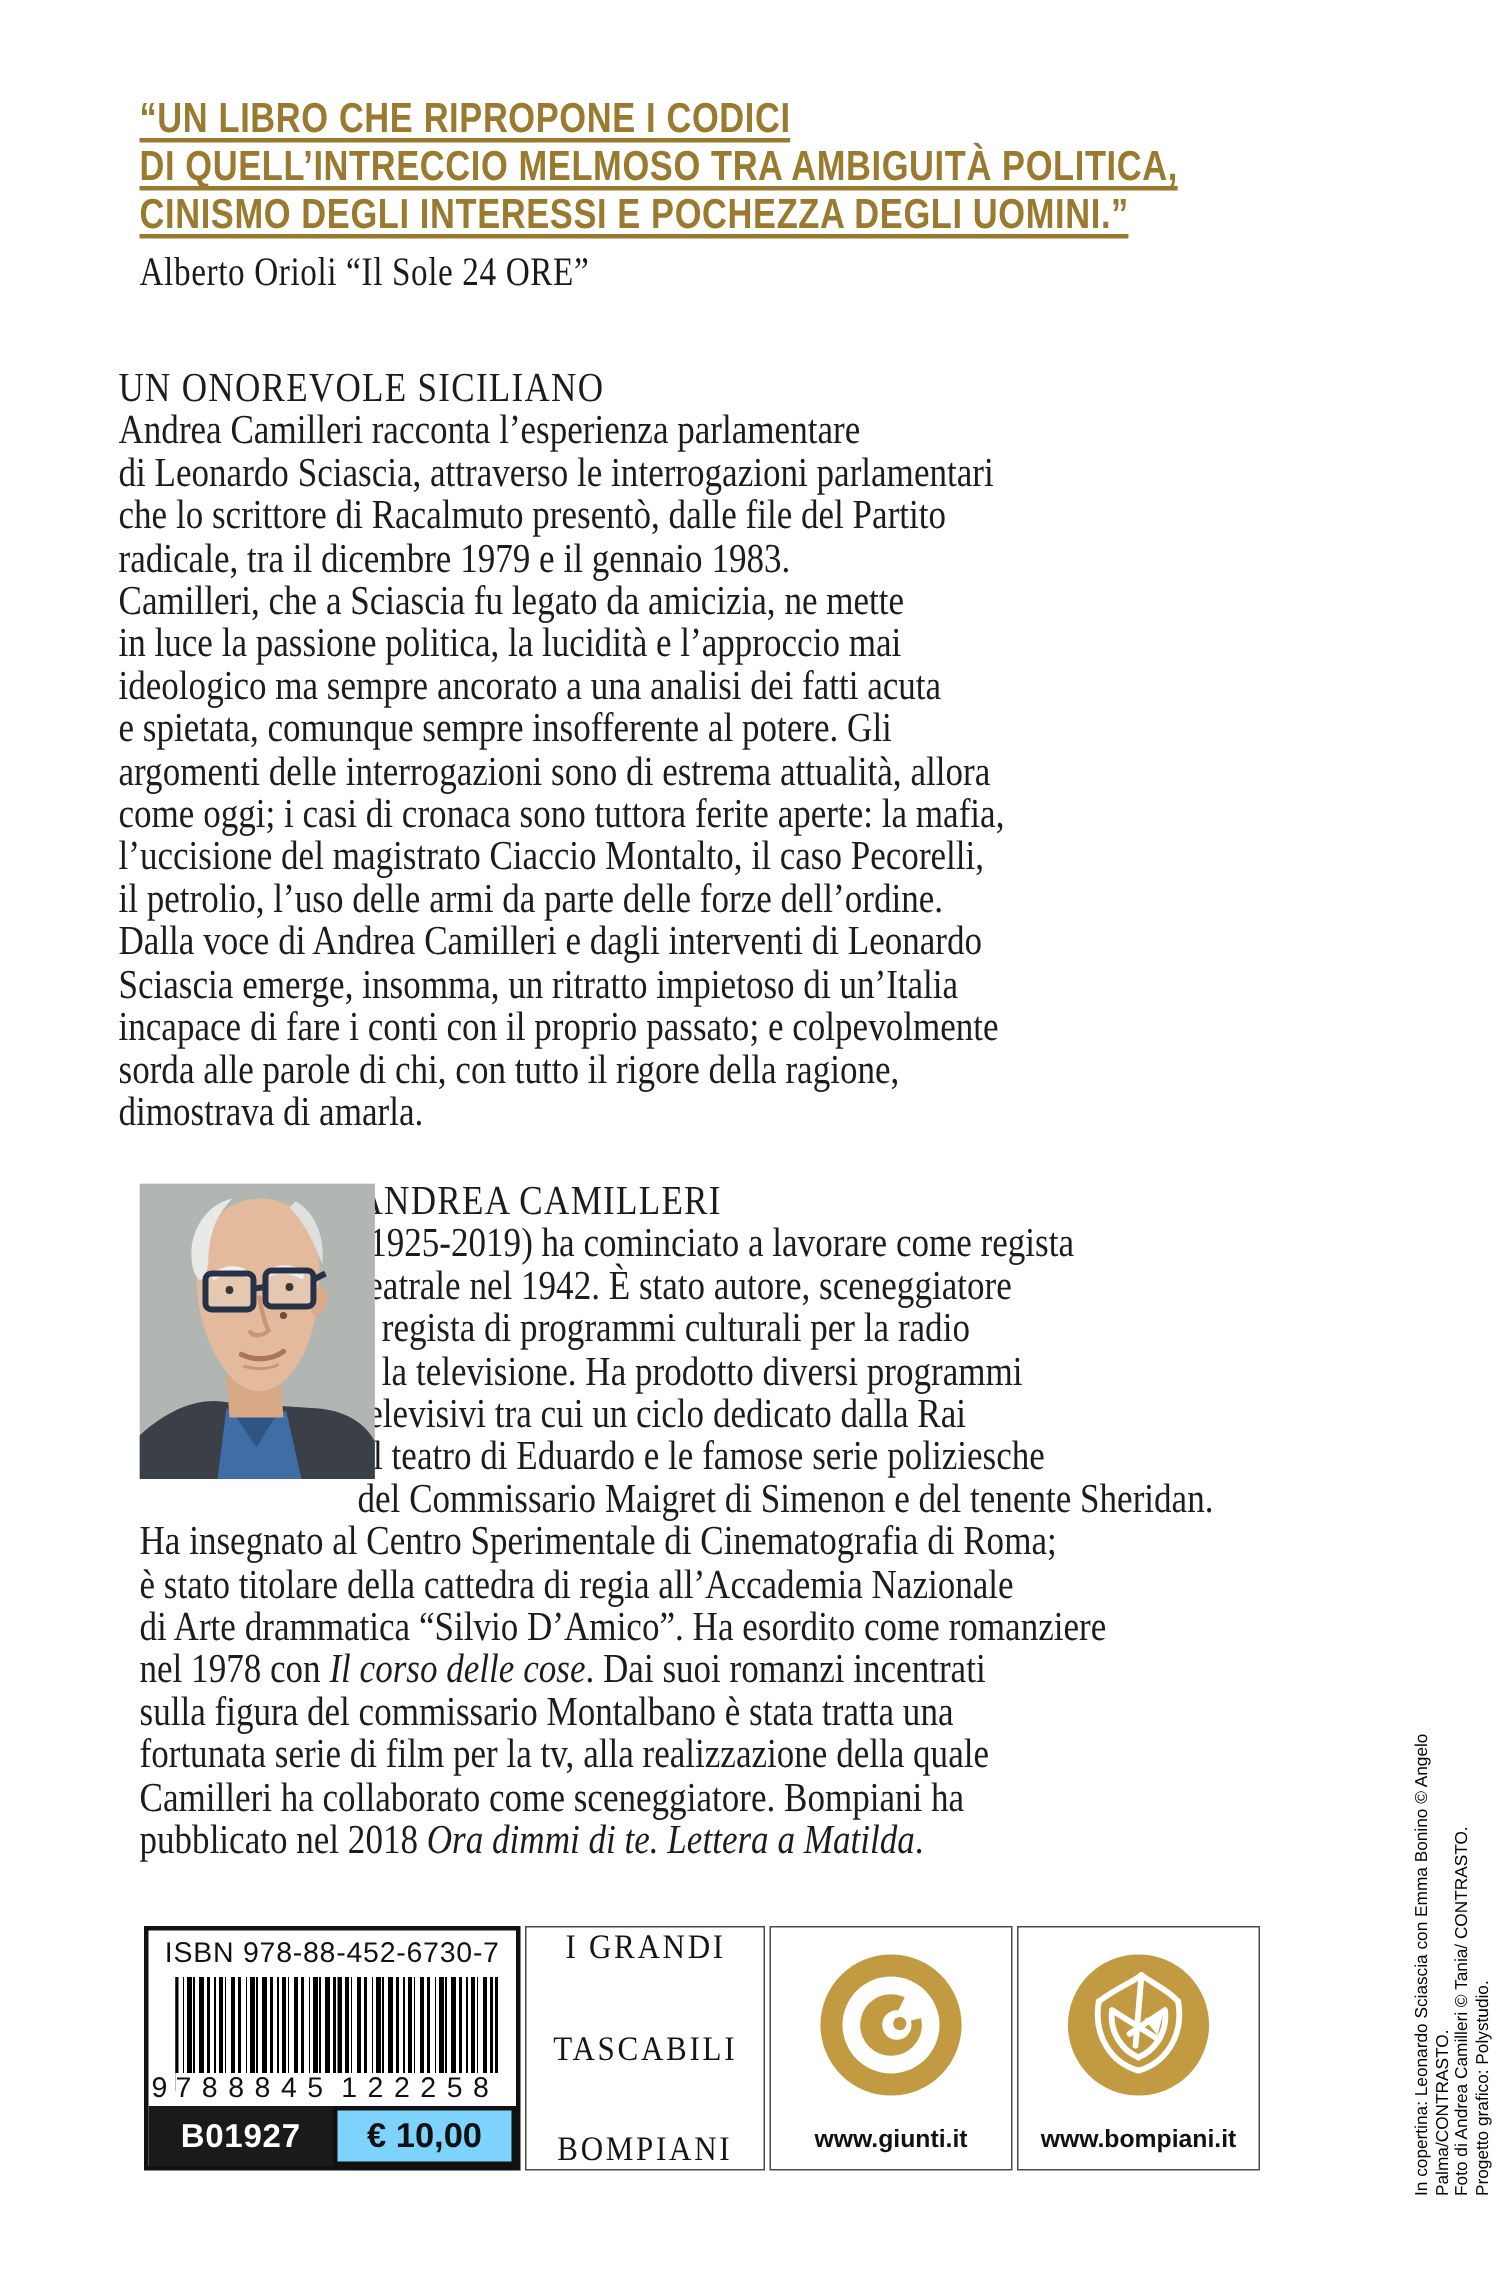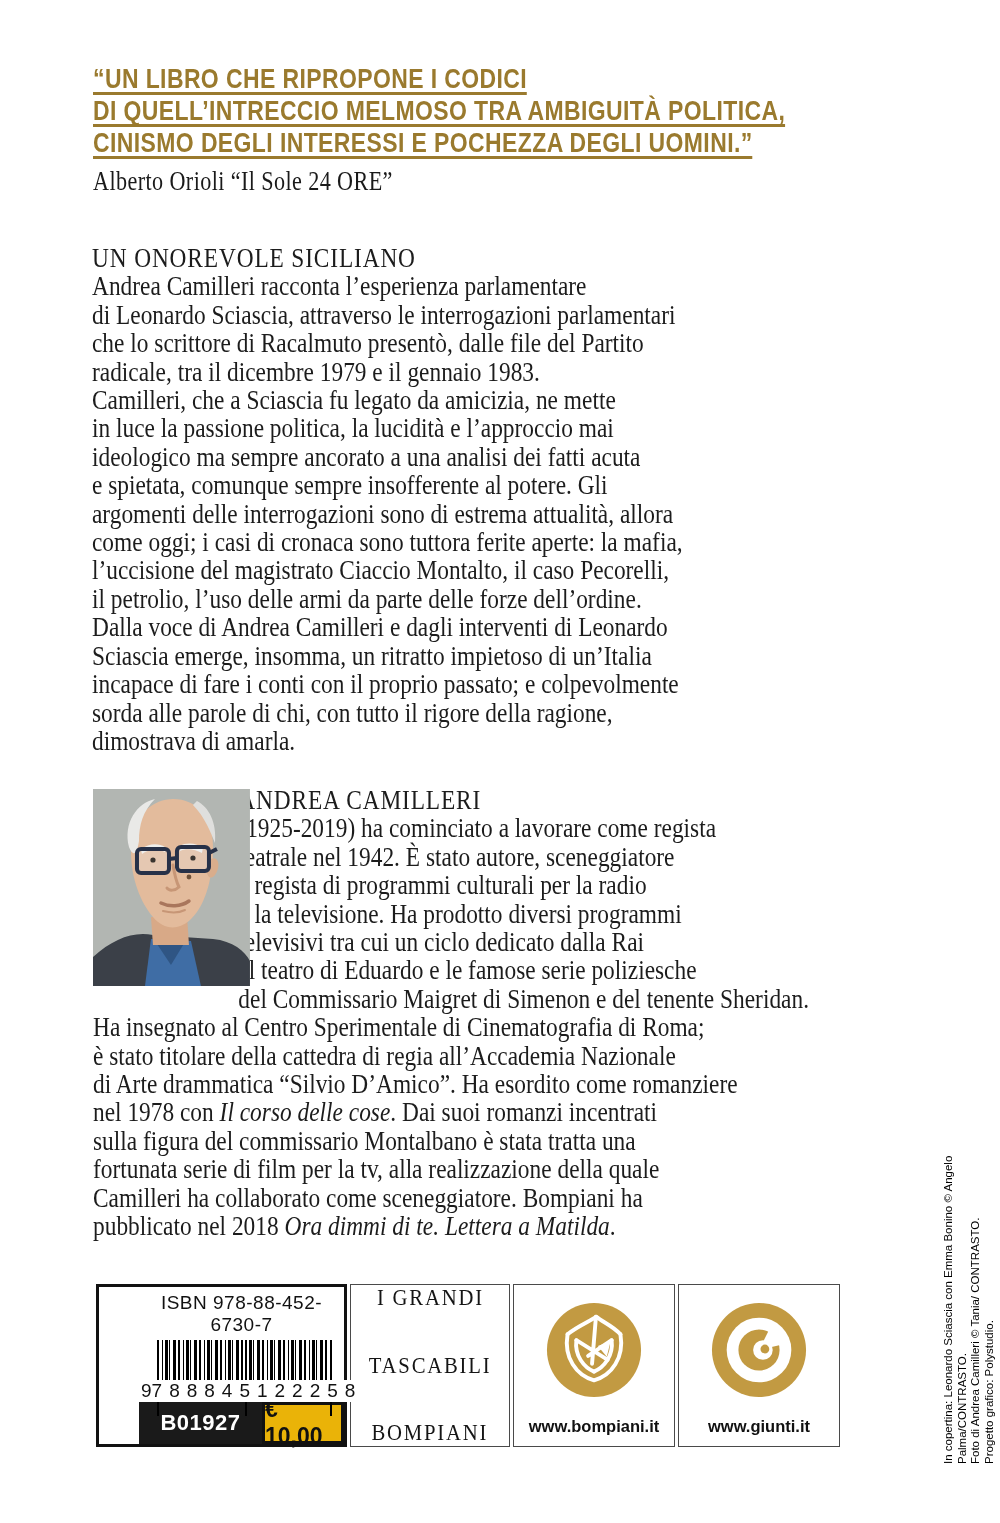--- a/index.html
+++ b/index.html
@@ -11,52 +11,52 @@
                transform:scaleX(0.82);transform-origin:0 0;
                font-family:"Liberation Sans",sans-serif;font-weight:bold;}
   .q-line{margin:0 0 3px 0;}
   .q-line span{display:inline-block;font-size:28px;line-height:25px;letter-spacing:.5px;
                padding-bottom:1px;border-bottom:3px solid #9a7a2e;color:#9a7a2e;}
   .attribution{margin-top:7px;font-family:"Liberation Serif",serif;font-weight:normal;
                font-size:27px;color:#1a1a1a;letter-spacing:.5px;}
 
   
   .condense{transform:scaleX(0.85);transform-origin:0 0;width:118%;}
-  .synopsis{position:absolute;left:92px;top:244px;width:860px;}
+  .synopsis{position:absolute;left:79px;top:244px;width:860px;}
   .tline{font-size:27.5px;line-height:28.4px;white-space:nowrap;}
   .theading{font-size:27.5px;line-height:28.4px;letter-spacing:1px;}
 
   .bio{position:absolute;left:93px;top:786px;width:880px;}
   .bio-photo{float:left;width:157px;height:197px;margin:3px 14px 6px 0;
              transform:scaleX(1.176);transform-origin:0 0;} 
   .bio-photo svg{display:block;width:100%;height:100%;}
   .it{font-style:italic;}
 
   
   .footer{position:absolute;left:96px;top:1284px;height:163px;display:flex;gap:3px;
           font-family:"Liberation Sans",sans-serif;}
   .barcode-cell{width:251px;height:163px;box-sizing:border-box;border:3px solid #111;
-                background:#fff;display:flex;flex-direction:column;padding-left:40px;}
+                background:#fff;display:flex;flex-direction:column;}
   .isbn-row{font-size:19px;text-align:center;padding-top:5px;letter-spacing:.5px;color:#111;}
   .bars-wrap{position:relative;height:66px;margin:4px 12px 0 18px;}
   .bars{position:absolute;inset:0;
         background:repeating-linear-gradient(90deg,
           #000 0,#000 2px,#fff 2px,#fff 5px,#000 5px,#000 6px,#fff 6px,#fff 8px,
           #000 8px,#000 11px,#fff 11px,#fff 12px,#000 12px,#000 13px,#fff 13px,#fff 16px,
           #000 16px,#000 19px,#fff 19px,#fff 21px);}
   .guard{position:absolute;top:0;width:2px;height:76px;background:#000;}
   .g-left{left:0;} .g-mid{left:50%;} .g-right{right:0;}
   .digits-row{position:relative;display:flex;font-size:19px;color:#111;height:22px;
               align-items:flex-end;padding:0 6px 0 2px;background:transparent;}
   .digits-row .d9{width:16px;}
   .digits-row .grp{flex:1;text-align:left;letter-spacing:7px;background:#fff;}
   .price-row{margin-top:auto;display:flex;height:42px;}
   .code-box{width:123px;background:#1a1a1a;color:#fff;font-weight:bold;font-size:22px;
             display:flex;align-items:center;justify-content:center;letter-spacing:.5px;}
-  .price-box{flex:1;box-sizing:border-box;border:3px solid #111;background:#eab308;color:#111;
+  .price-box{flex:1;box-sizing:border-box;border:3px solid #111;background:#7dd3fc;color:#111;
              font-weight:bold;font-size:23px;display:flex;align-items:center;justify-content:center;}
   .cell{box-sizing:border-box;border:1.5px solid #4a4a4a;background:#fff;height:163px;}
   .series-cell{width:160px;display:flex;flex-direction:column;align-items:center;justify-content:space-between;
                font-family:"Liberation Serif",serif;font-size:23px;line-height:26px;
                letter-spacing:2px;color:#151515;transform-origin:center;}
   .series-cell div{transform:scaleX(.9);}
   .logo-cell{width:162px;display:flex;flex-direction:column;align-items:center;}
   .logo-cell svg{width:98px;height:98px;margin-top:16px;}
   .logo-url{margin-top:auto;margin-bottom:10px;font-size:16.5px;font-weight:bold;color:#111;}
 
@@ -181,44 +181,44 @@
 
     <div class="cell series-cell">
       <div>I GRANDI</div>
       <div>TASCABILI</div>
       <div>BOMPIANI</div>
     </div>
 
     <div class="cell logo-cell">
       <svg viewBox="-50 -50 100 100">
         <circle cx="0" cy="0" r="48" fill="#c29a42"></circle>
+        <circle cx="0" cy="0" r="33" fill="#ffffff"></circle>
+        <circle cx="0" cy="0" r="21" fill="#c29a42"></circle>
+        <path d="M 0,0 L 26,-6 A 27,27 0 0 0 12,-24 Z" fill="#ffffff"></path>
+        <circle cx="4" cy="0" r="10" fill="#ffffff"></circle>
+        <circle cx="6" cy="-1" r="4.5" fill="#c29a42"></circle>
+      </svg>
+      <div class="logo-url">www.giunti.it</div>
+    </div>
+
+    <div class="cell logo-cell">
+      <svg viewBox="-50 -50 100 100">
+        <circle cx="0" cy="0" r="48" fill="#c29a42"></circle>
         <g stroke="#ffffff" stroke-width="4" fill="none" stroke-linecap="round" stroke-linejoin="round">
           <path d="M -27,-16 C -31,8 -18,26 0,31 C 18,26 31,8 27,-16"></path>
           <path d="M -27,-16 C -14,-26 -2,-30 2,-34 C 10,-28 20,-24 27,-16"></path>
           <path d="M -18,-10 C -20,6 -10,18 0,22"></path>
           <path d="M 18,-10 C 20,6 10,18 0,22"></path>
           <path d="M -18,-10 L 14,10 M 18,-10 L -6,6 M 2,-34 L -2,14"></path>
         </g>
         <path d="M 4,-4 L 17,-9 L 13,7 Z" fill="#ffffff"></path>
       </svg>
       <div class="logo-url">www.bompiani.it</div>
     </div>
 
-    <div class="cell logo-cell">
-      <svg viewBox="-50 -50 100 100">
-        <circle cx="0" cy="0" r="48" fill="#c29a42"></circle>
-        <circle cx="0" cy="0" r="33" fill="#ffffff"></circle>
-        <circle cx="0" cy="0" r="21" fill="#c29a42"></circle>
-        <path d="M 0,0 L 26,-6 A 27,27 0 0 0 12,-24 Z" fill="#ffffff"></path>
-        <circle cx="4" cy="0" r="10" fill="#ffffff"></circle>
-        <circle cx="6" cy="-1" r="4.5" fill="#c29a42"></circle>
-      </svg>
-      <div class="logo-url">www.giunti.it</div>
-    </div>
-
   </section>
 
   <aside class="credits">
     <div>In copertina: Leonardo Sciascia con Emma Bonino © Angelo Palma/CONTRASTO.</div>
     <div>Foto di Andrea Camilleri © Tania/ CONTRASTO.</div>
     <div>Progetto grafico: Polystudio.</div>
   </aside>
 
 </div>
 

